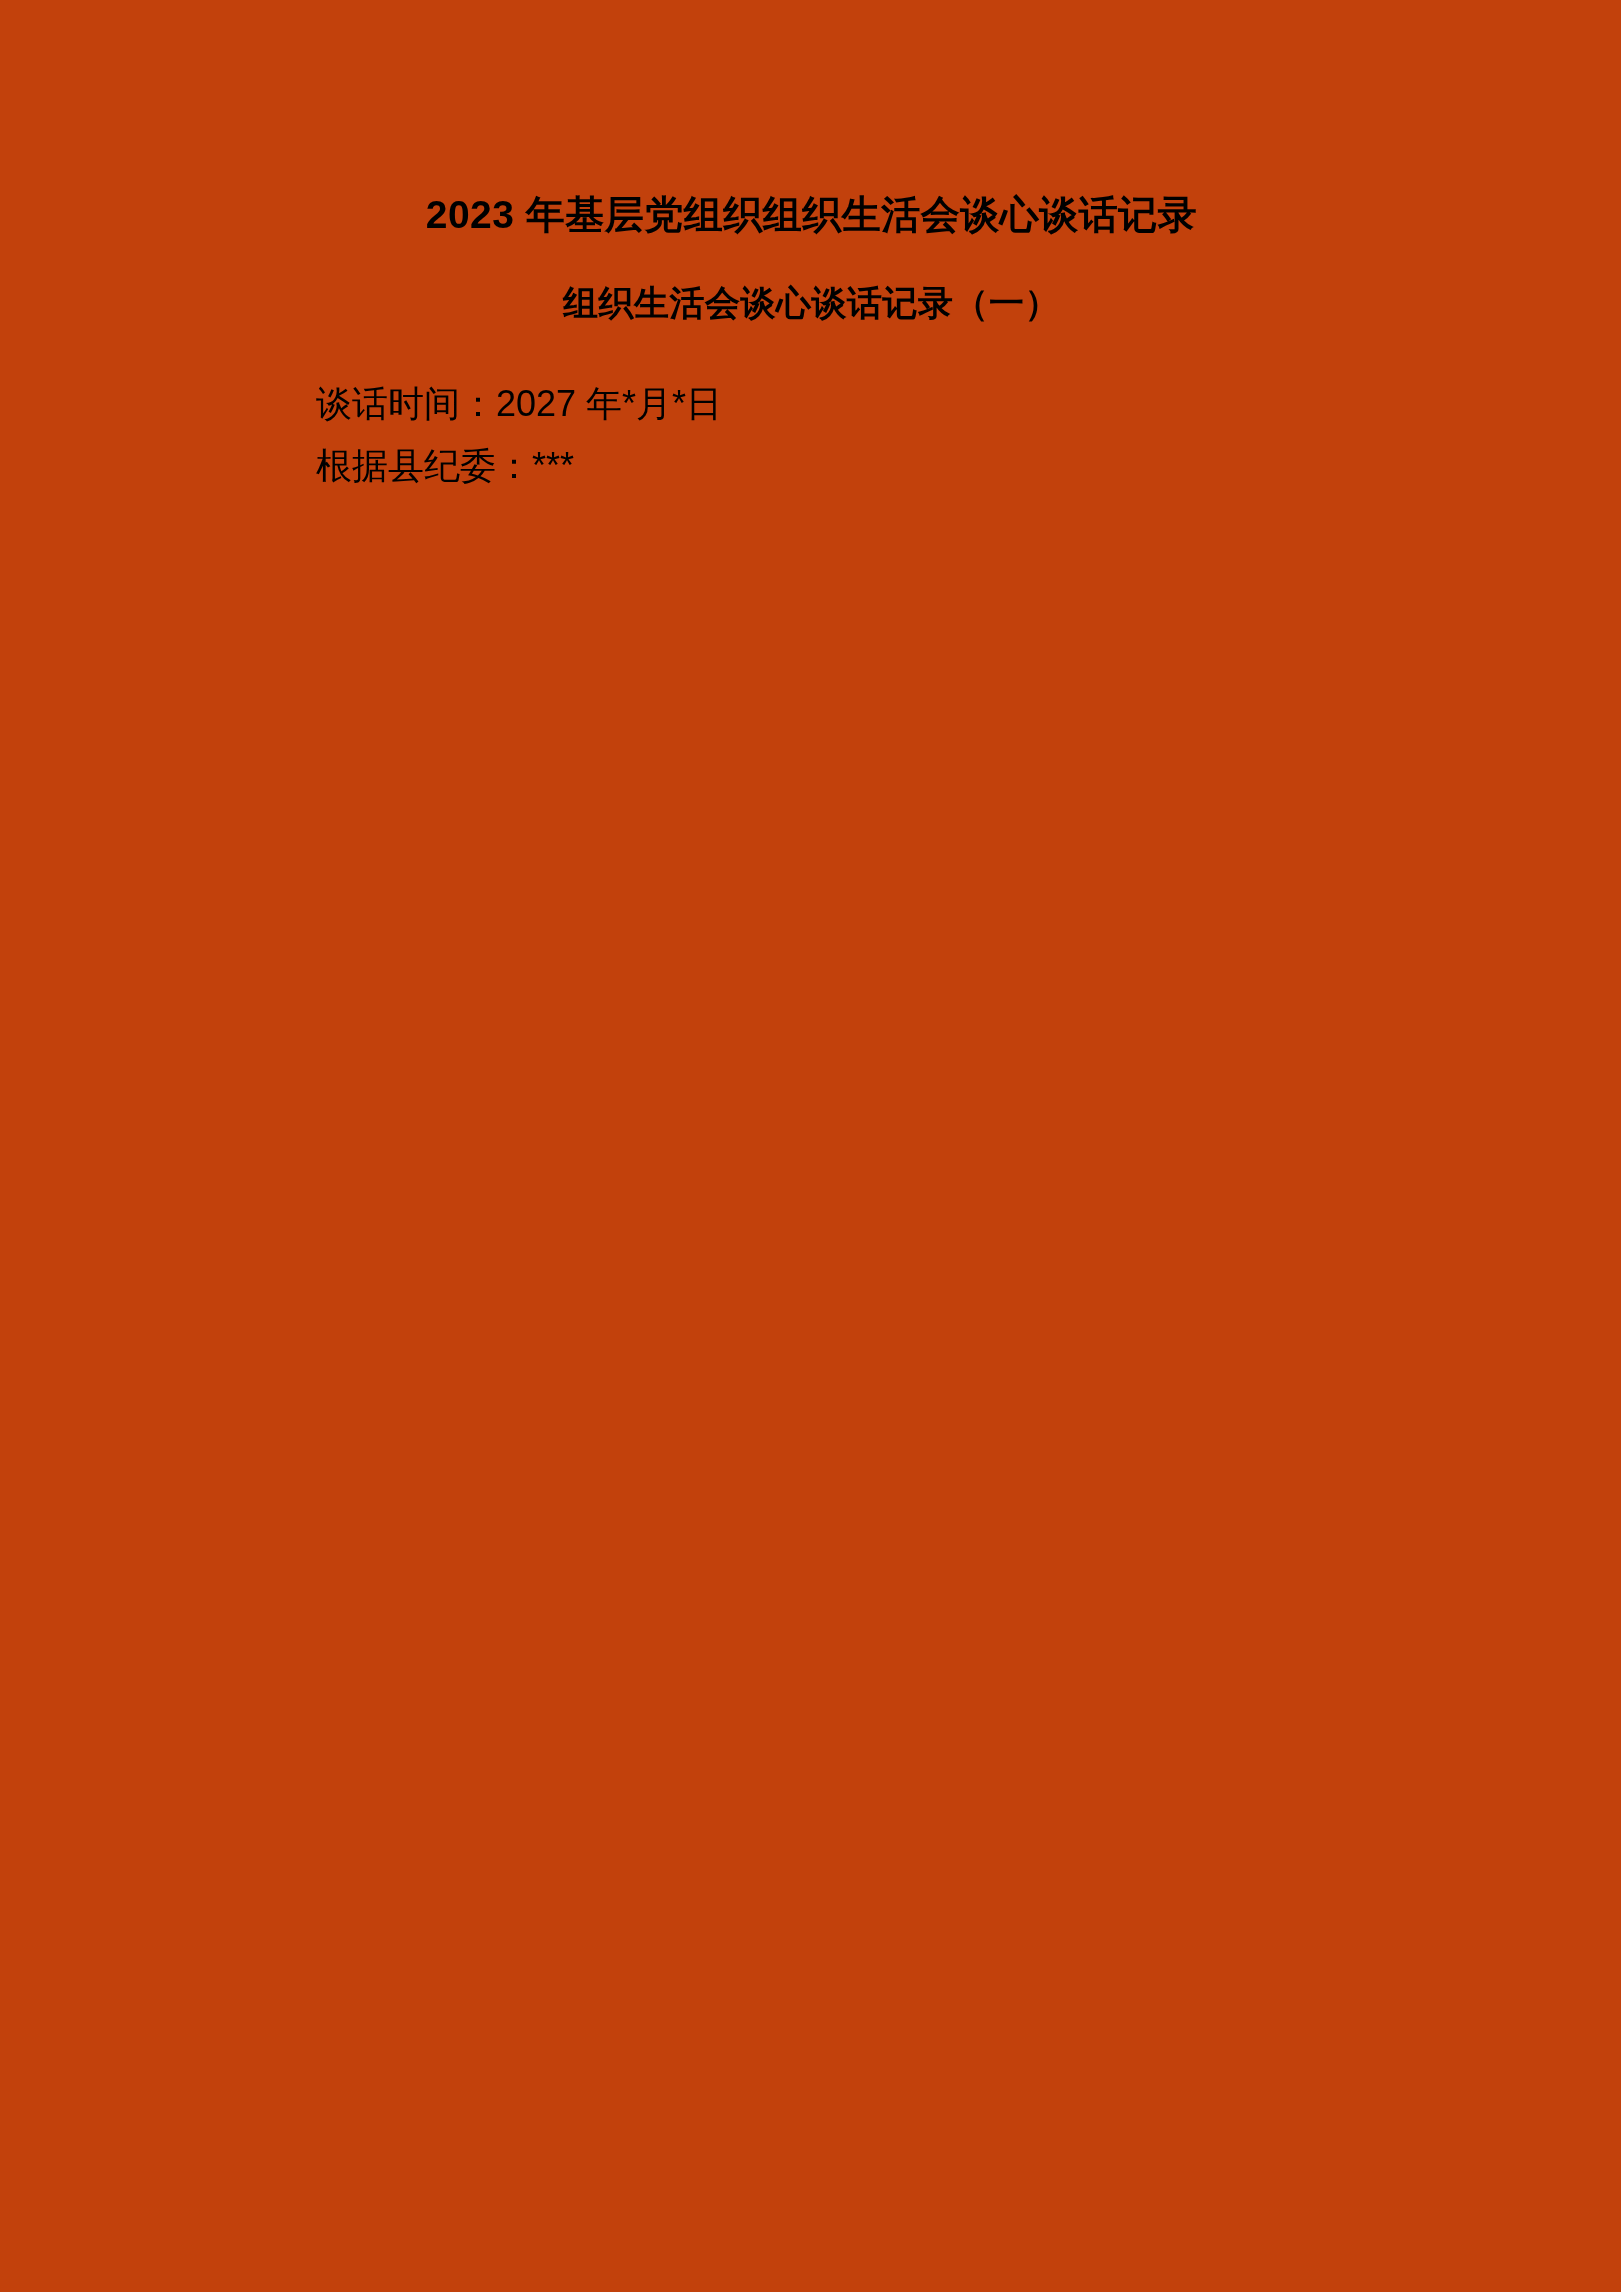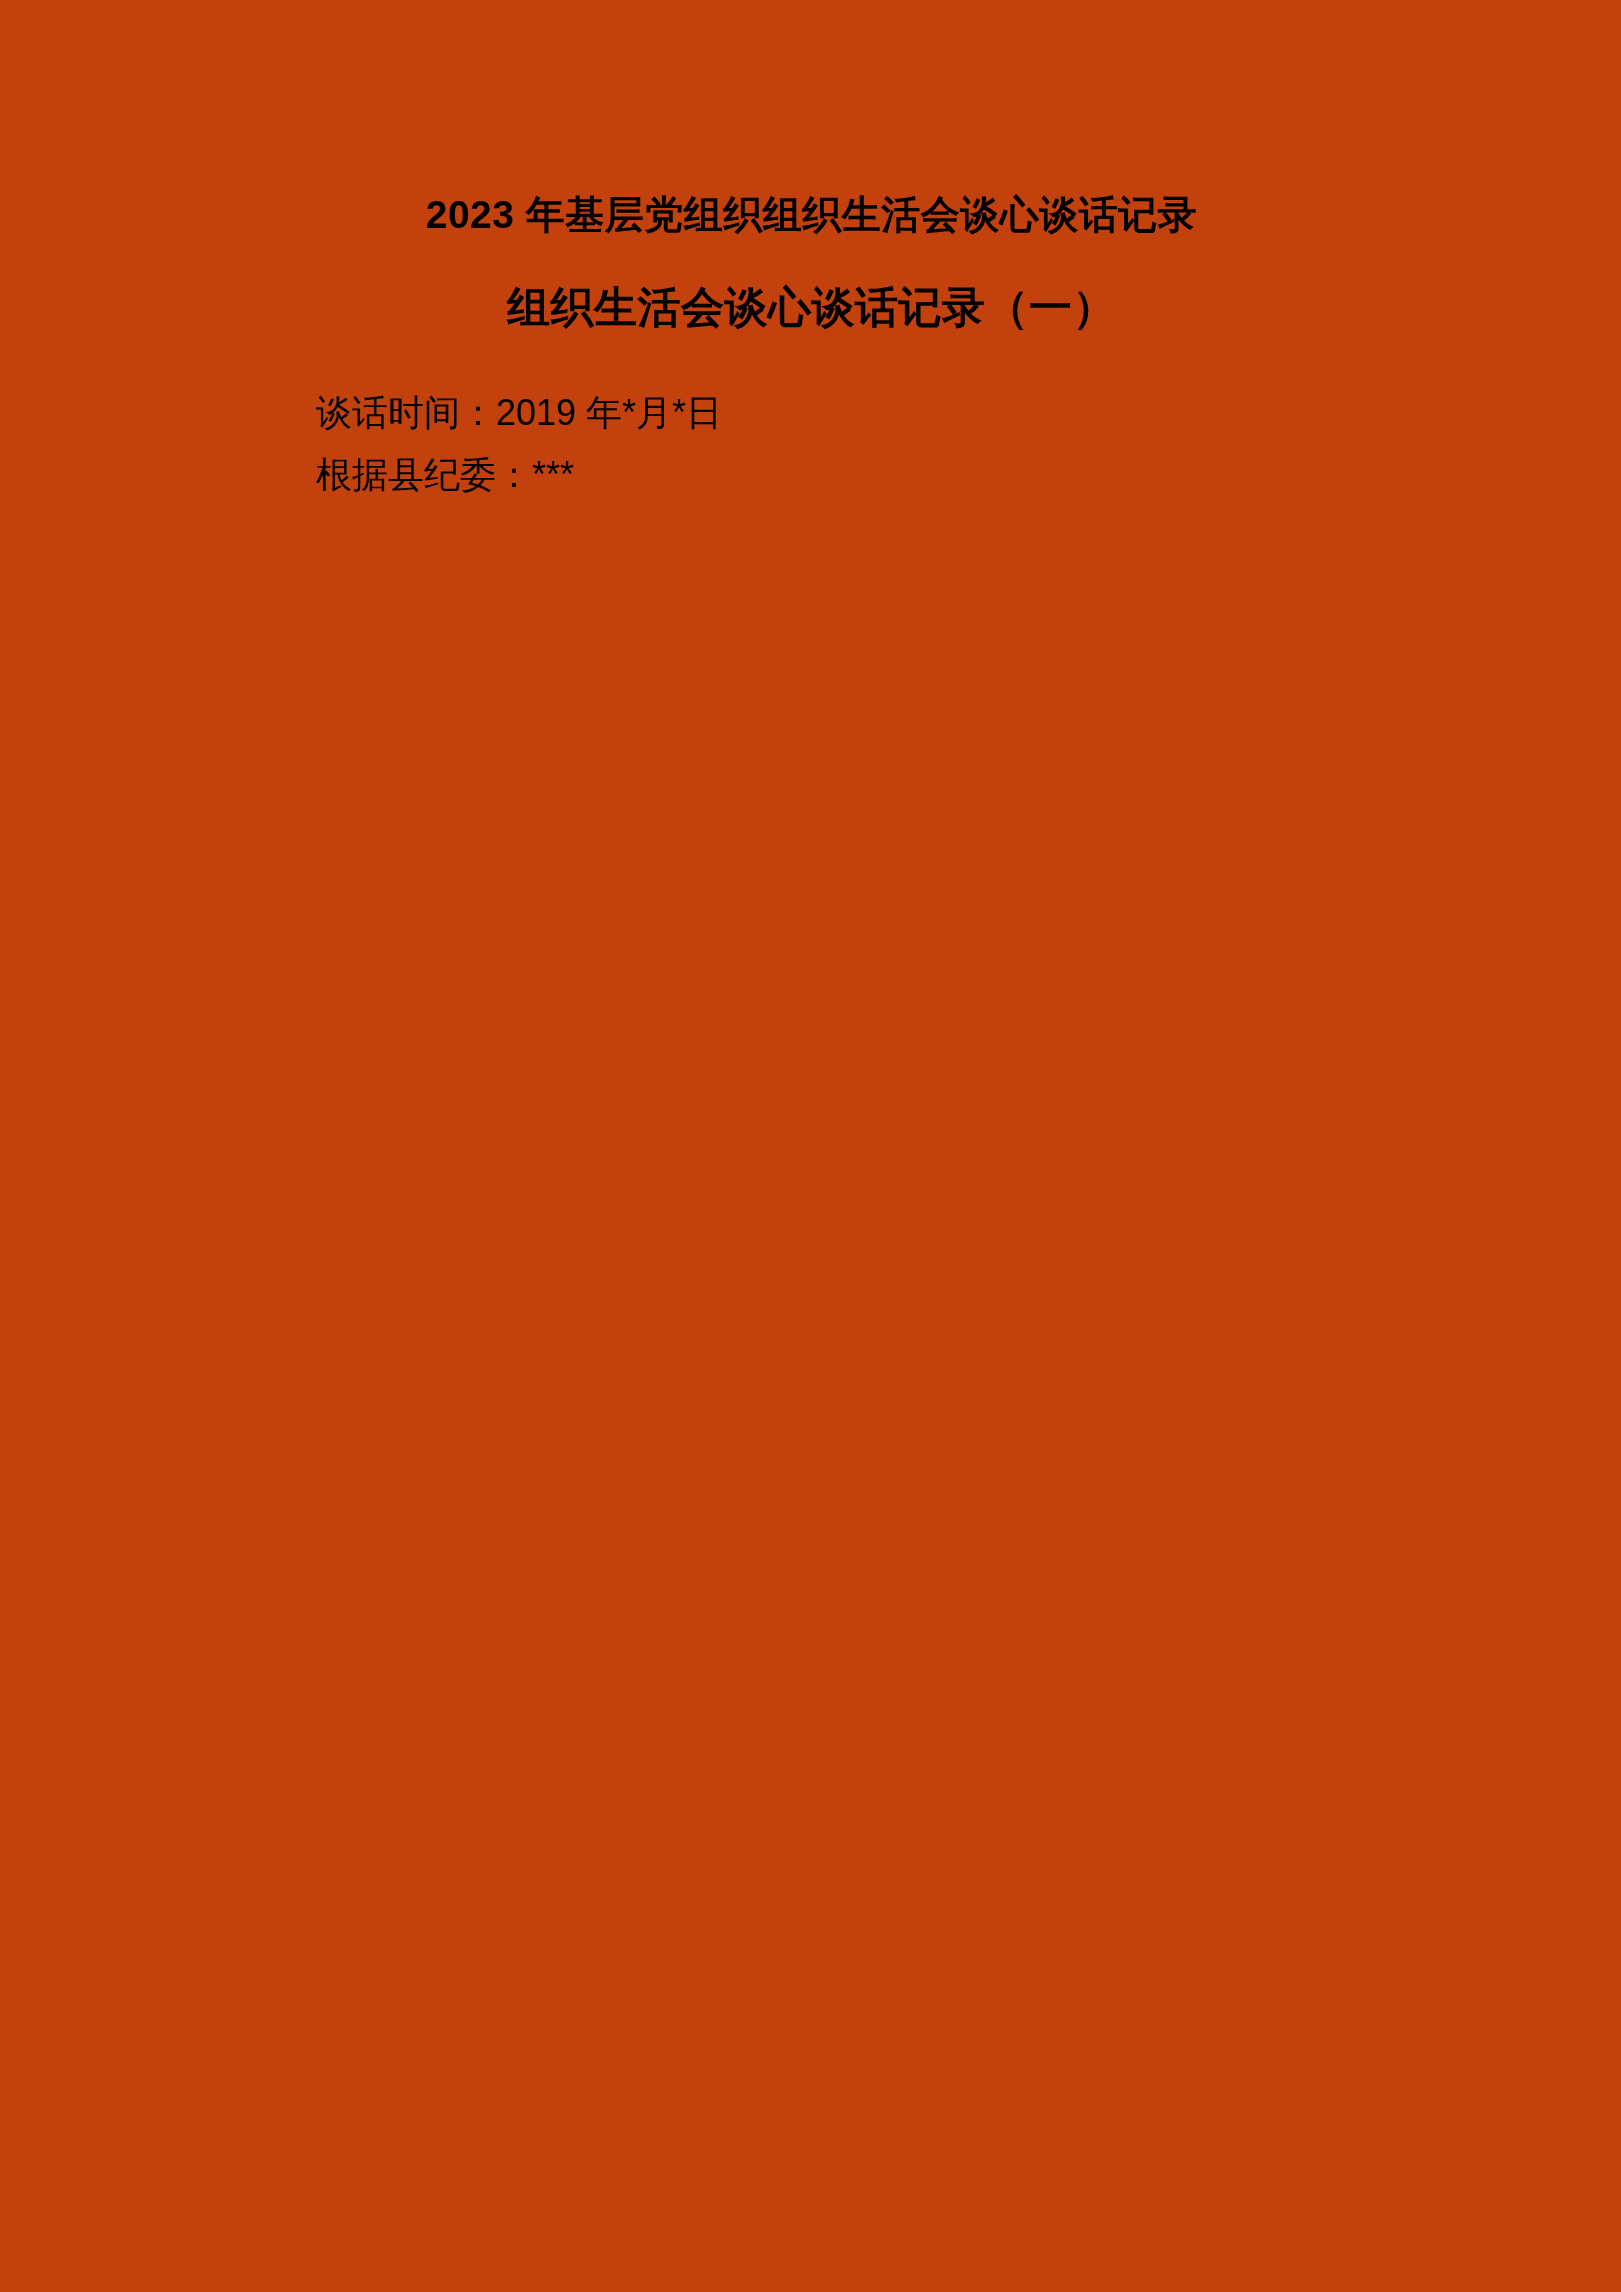--- a/index.html
+++ b/index.html
@@ -33,21 +33,21 @@
     font-size: 39px;
     font-weight: bold;
     text-align: center;
     letter-spacing: 0.5px;
     margin: 0;
     padding-top: 192px;
     line-height: 1.2;
     white-space: nowrap;
   }
   .doc-subtitle {
-    font-size: 43px;
+    font-size: 35px;
     font-weight: bold;
     text-align: center;
     letter-spacing: 0.5px;
     margin: 0;
     padding-top: 43px;
     line-height: 1.2;
     white-space: nowrap;
   }
 
   
@@ -86,21 +86,21 @@
 <body>
 
 <div class="page">
   <div class="content">
 
     <h1 class="doc-title">2023 年基层党组织组织生活会谈心谈话记录</h1>
 
     <h2 class="doc-subtitle">组织生活会谈心谈话记录（一）</h2>
 
     <div class="meta-block">
-      <p class="meta-line">谈话时间：2019 年*月*日</p>
+      <p class="meta-line">谈话时间：2027 年*月*日</p>
       <p class="meta-line">根据县纪委：***</p>
     </div>
 
     <div class="body-block">
     </div>
 
   </div>
 </div>
 
 

